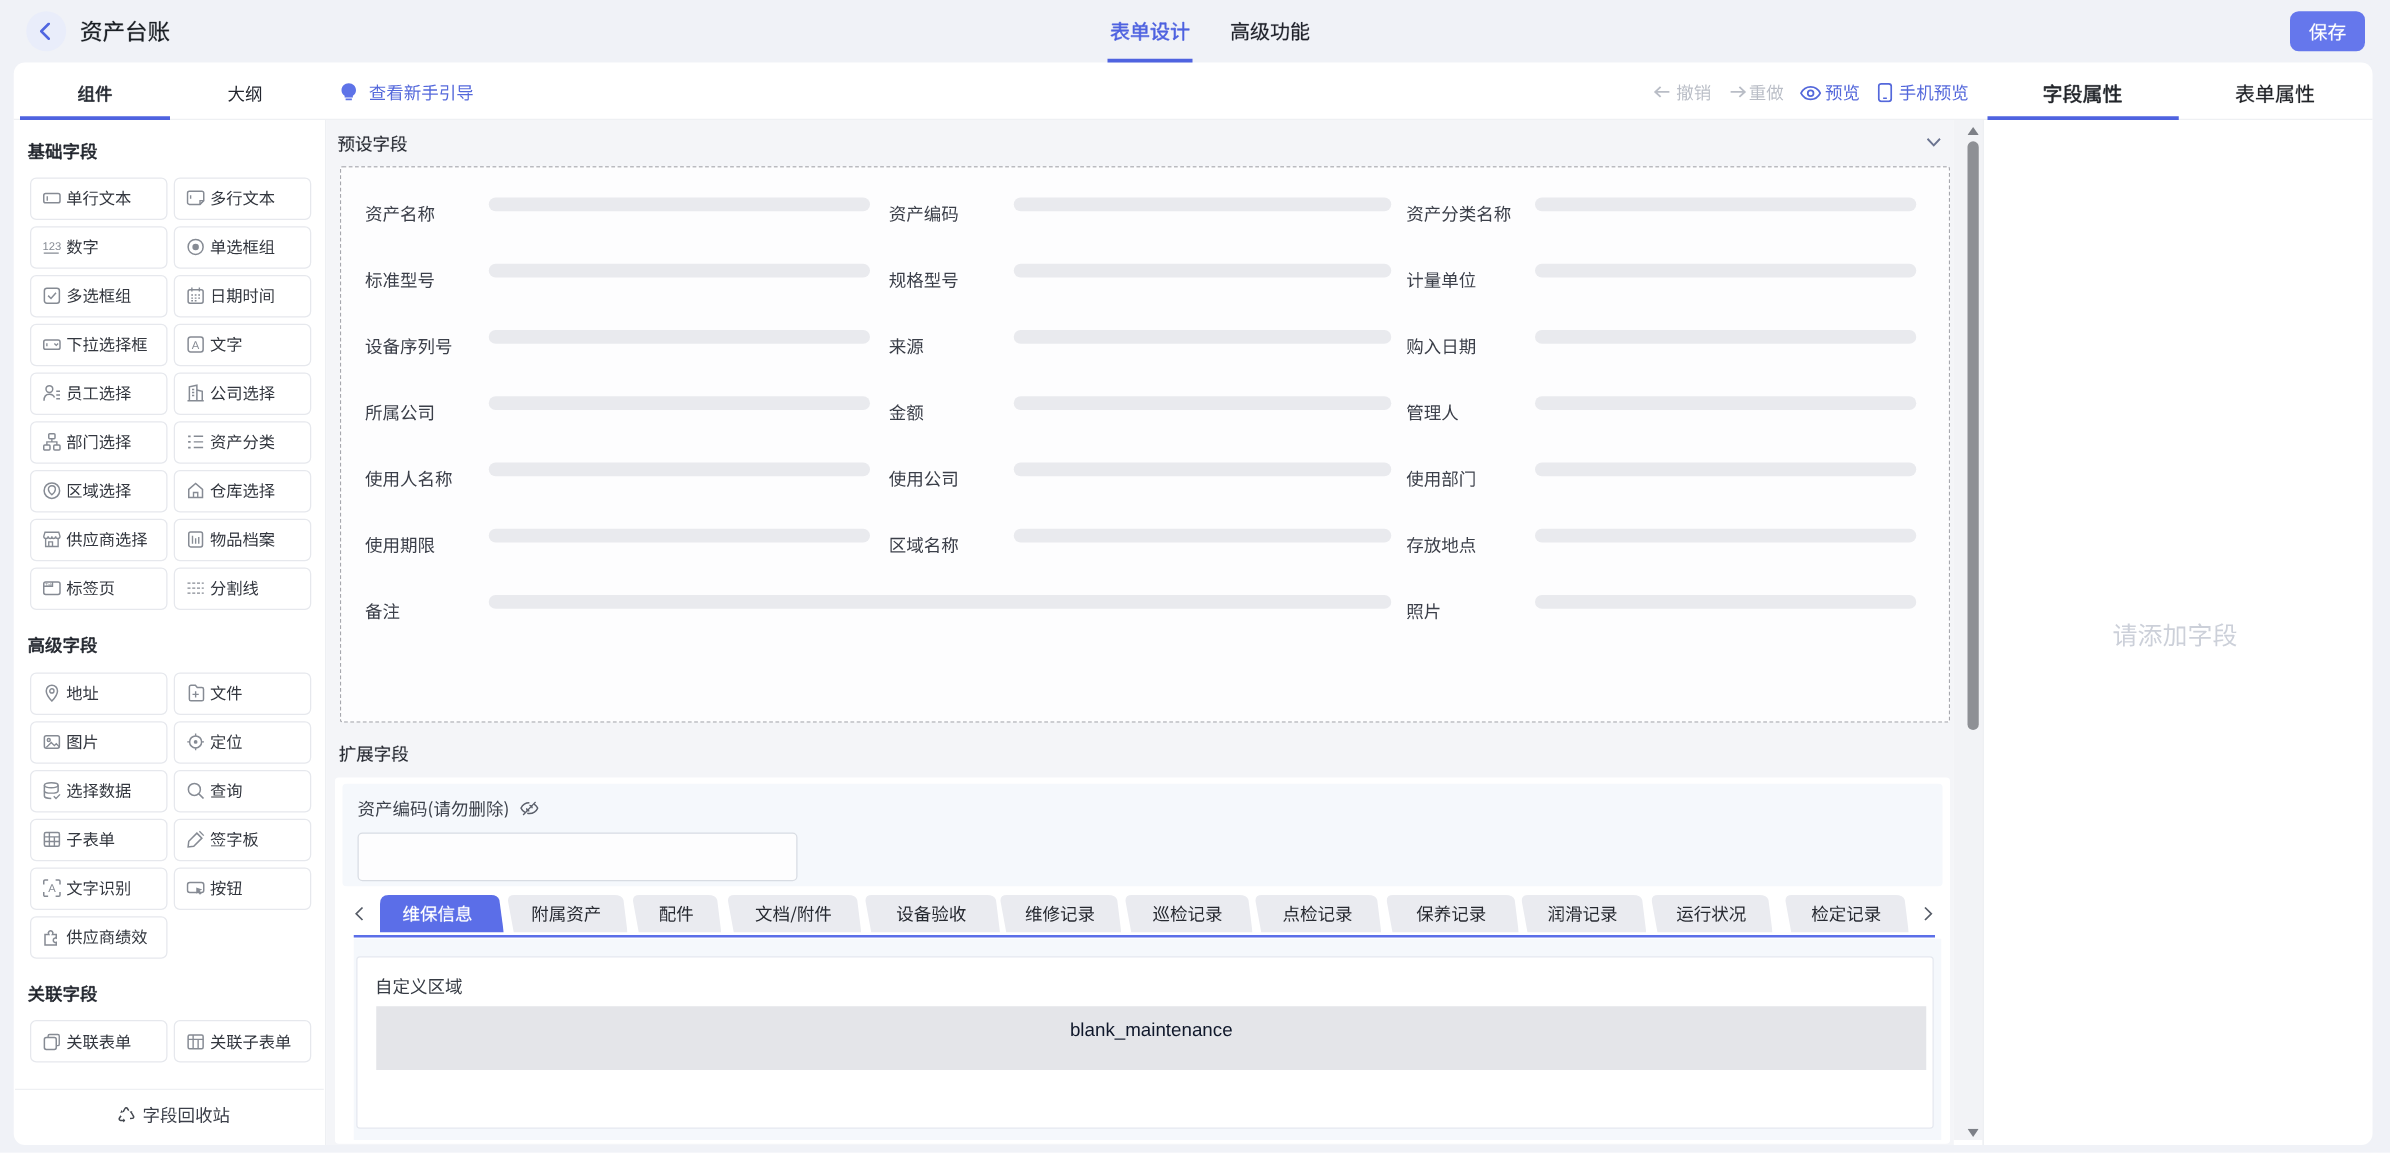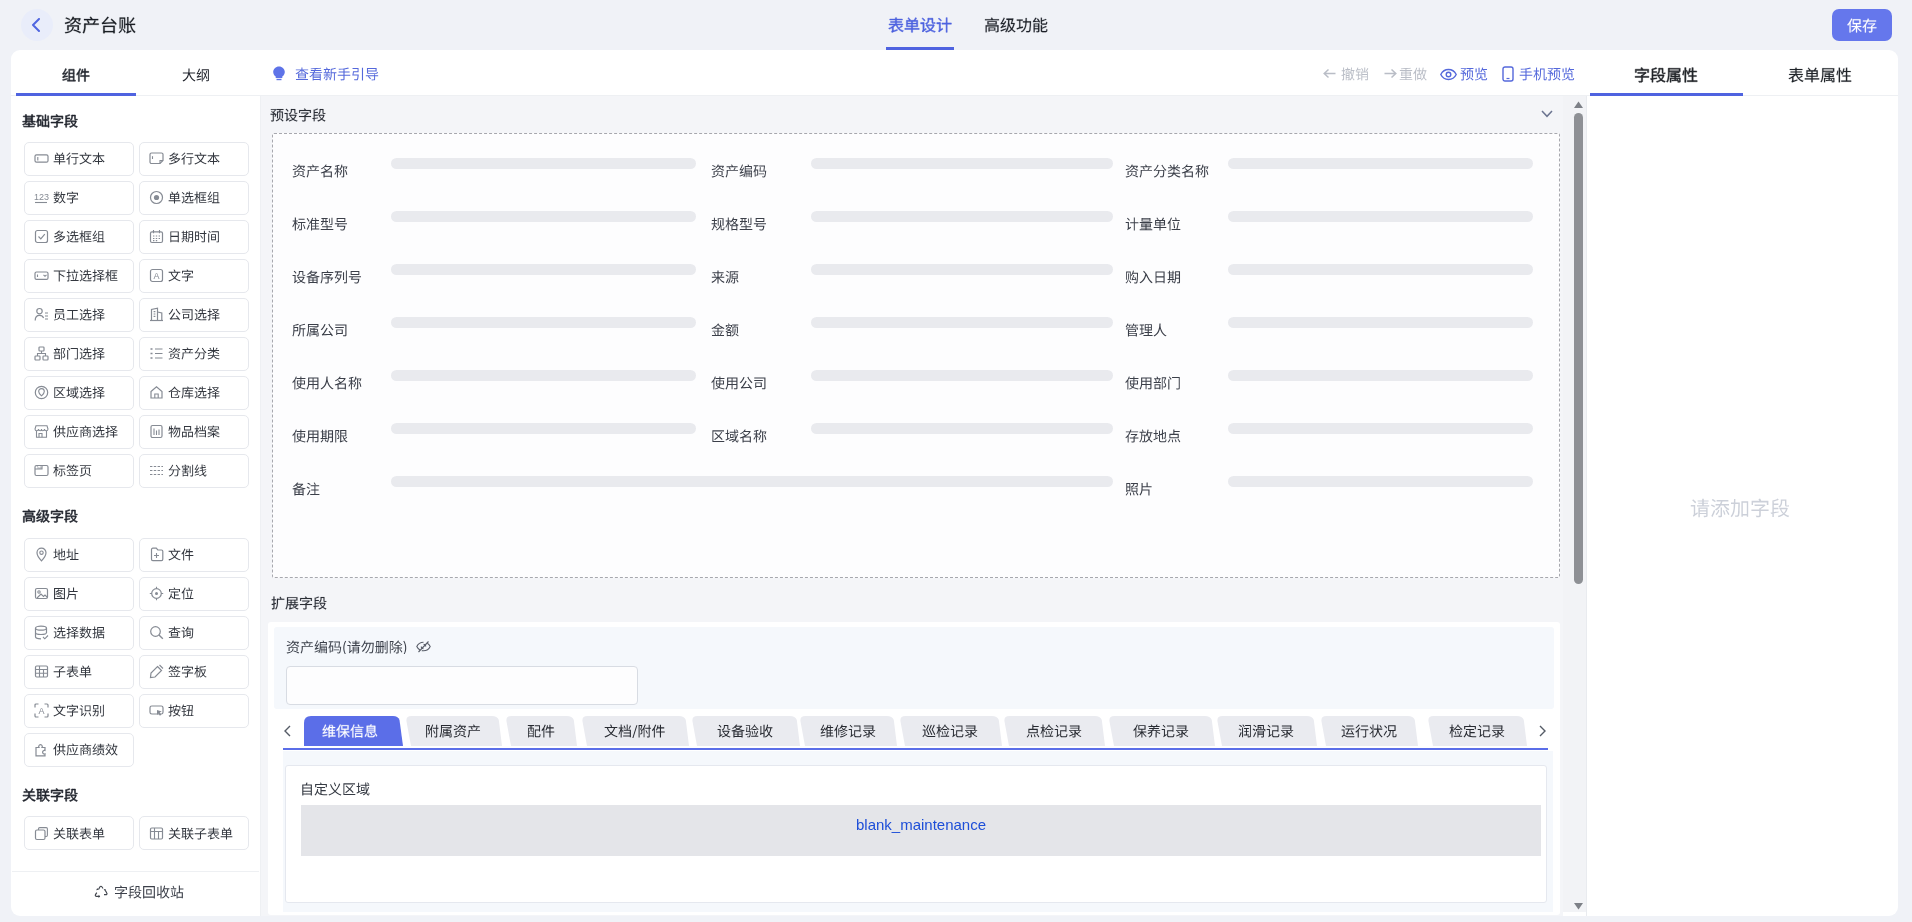--- a/index.html
+++ b/index.html
@@ -923,21 +923,21 @@
 <div style="position:absolute;left:283px;top:750.5px;width:1270px;height:161px;background:#f5f8fc;"></div>
 <div style="position:absolute;left:285px;top:765px;width:1262px;height:138px;background:#fff;border:1px solid #e5e8ef;border-radius:3px;"></div>
 <svg style="position:absolute;left:300.0px;top:782.0px" width="70.0" height="14" viewBox="0 -88 500 100" fill="#363b44">
     <use href="#g81ea" x="0"></use>
     <use href="#g5b9a" x="100"></use>
     <use href="#g4e49" x="200"></use>
     <use href="#g533a" x="300"></use>
     <use href="#g57df" x="400"></use>
   </svg>
 <div style="position:absolute;left:301px;top:805px;width:1240px;height:51px;background:#e4e5e9;"></div>
-<div style="position:absolute;left:301px;top:805px;width:1240px;height:39px;display:flex;align-items:center;justify-content:center;font:15px 'Liberation Sans',sans-serif;color:#1d4ed8">blank_maintenance</div>
+<div style="position:absolute;left:301px;top:805px;width:1240px;height:39px;display:flex;align-items:center;justify-content:center;font:15px 'Liberation Sans',sans-serif;color:#0f172a">blank_maintenance</div>
 <svg style="position:absolute;left:1690.0px;top:498.0px" width="100.0" height="20" viewBox="0 -88 500 100" fill="#ccd0d9">
     <use href="#g8bf7" x="0"></use>
     <use href="#g6dfb" x="100"></use>
     <use href="#g52a0" x="200"></use>
     <use href="#g5b57" x="300"></use>
     <use href="#g6bb5" x="400"></use>
   </svg>
 <svg style="position:absolute;left:1574px;top:101px" width="9" height="7" viewBox="0 0 9 7">
     <path d="M0,7 L9,7 L4.5,0.5 Z" fill="#7d8087"></path>
   </svg>

